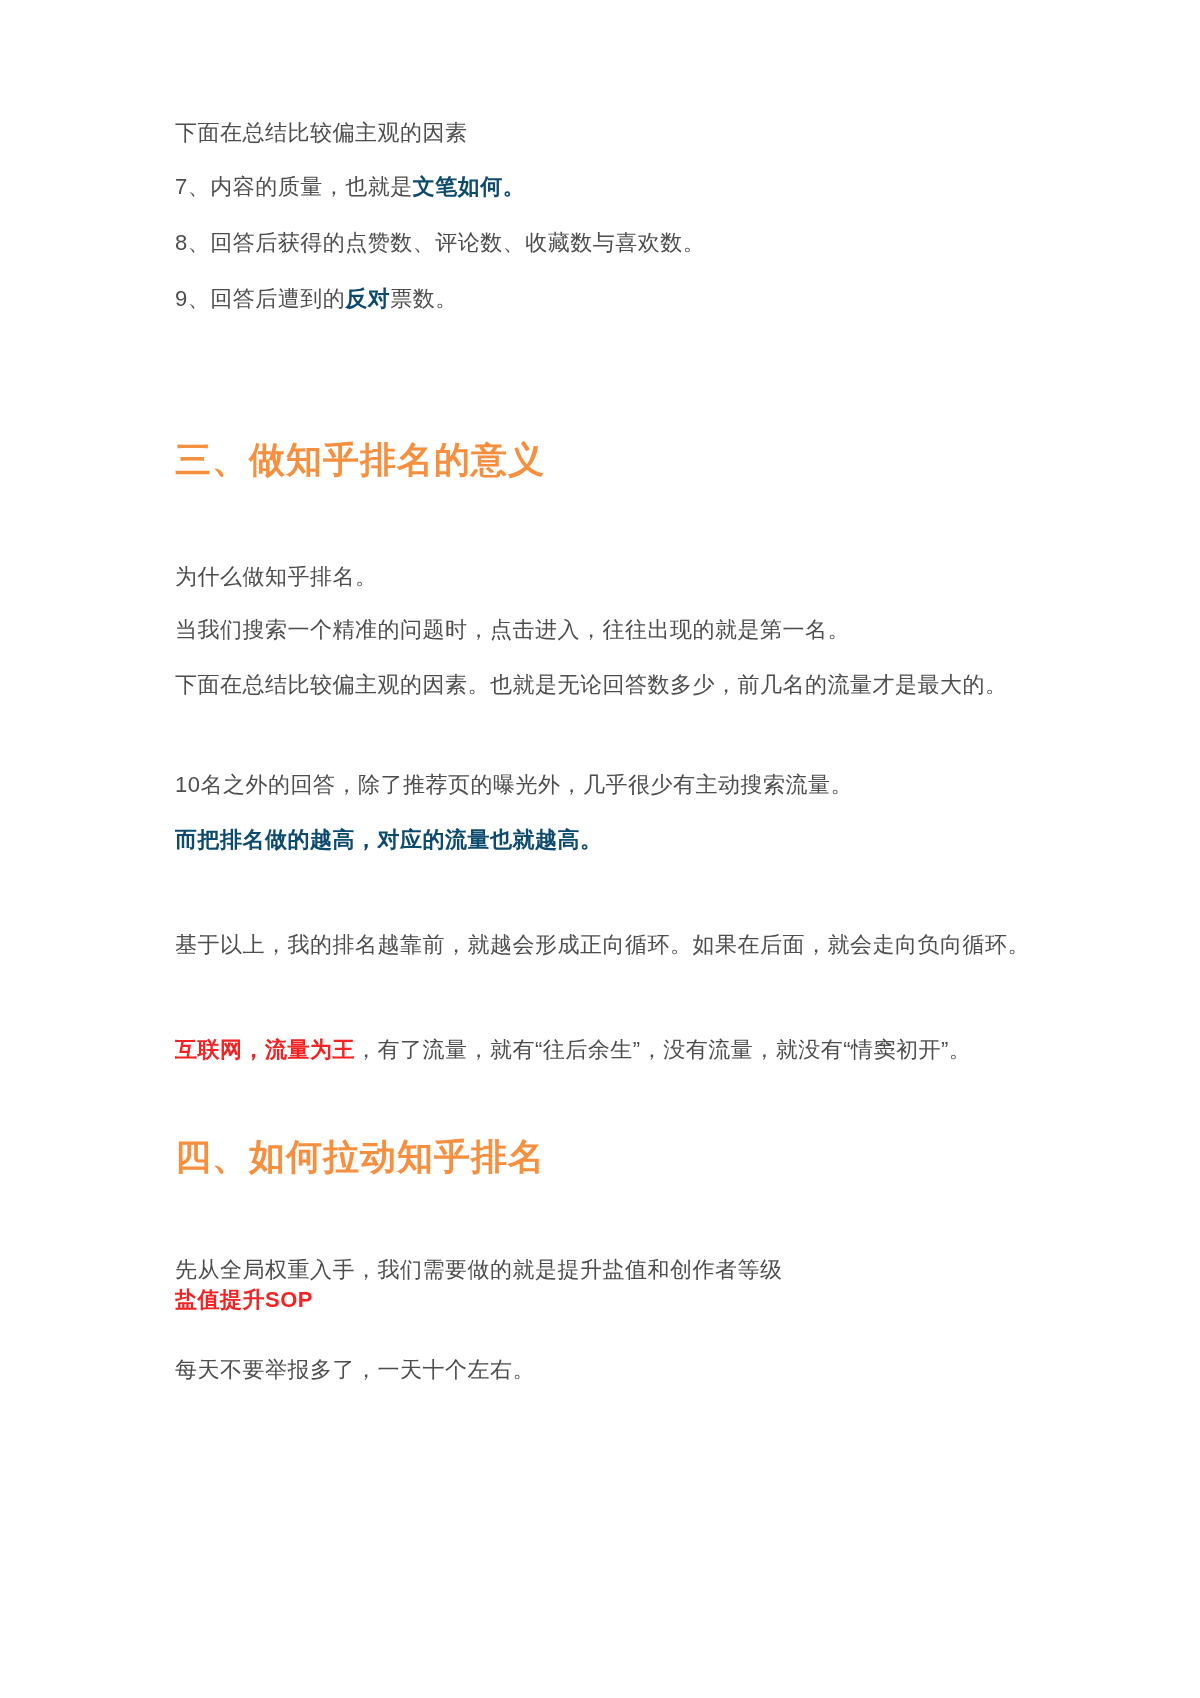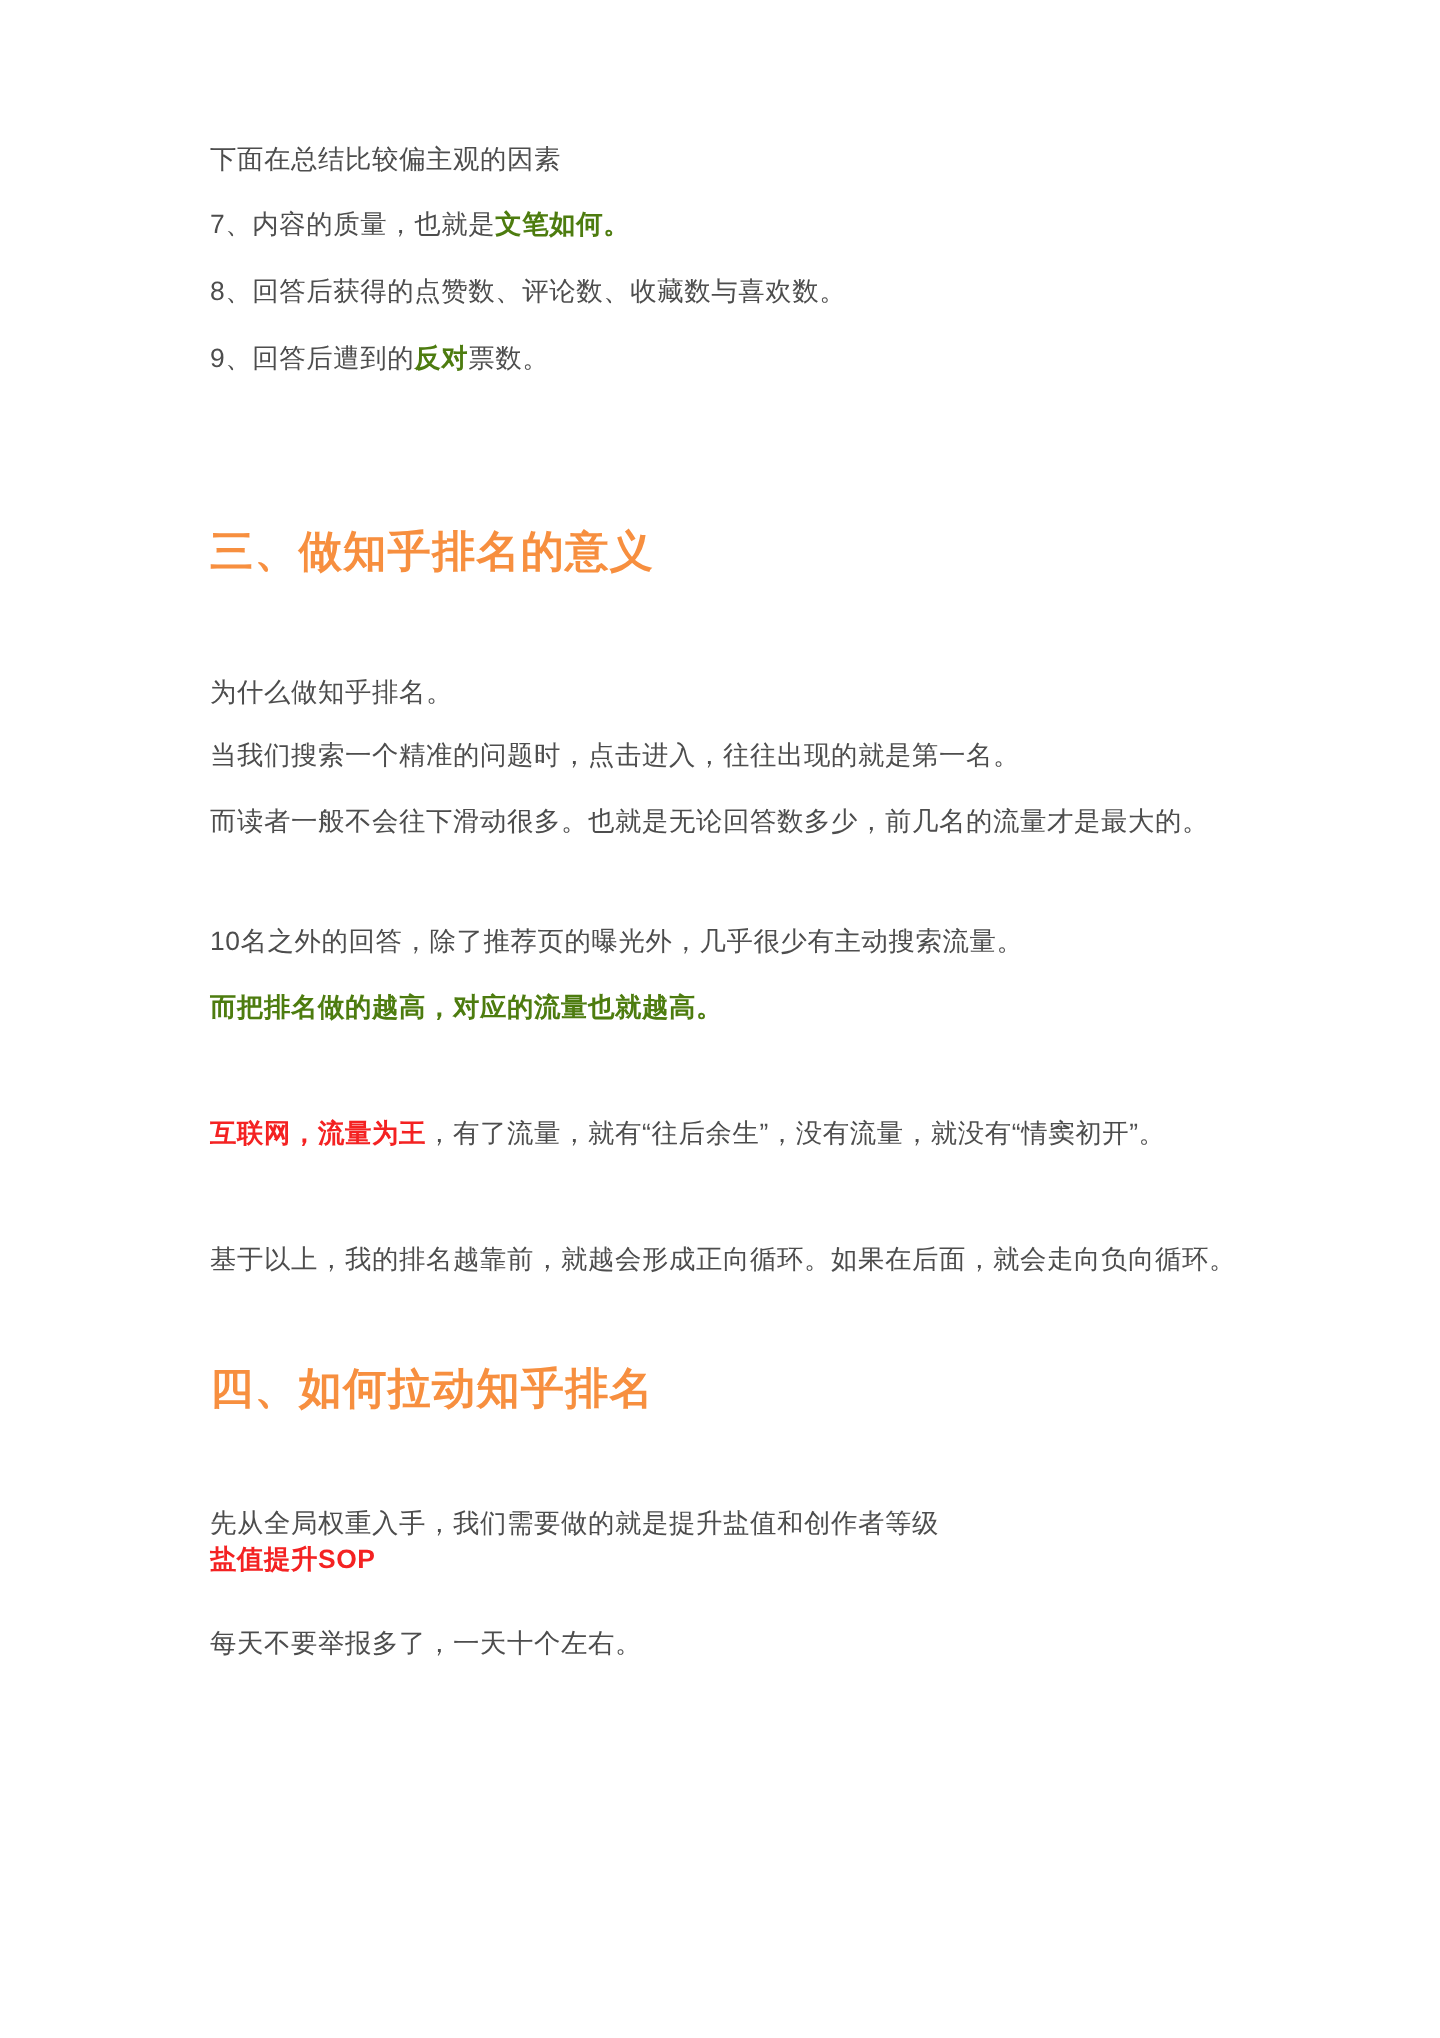--- a/index.html
+++ b/index.html
@@ -27,21 +27,21 @@
     letter-spacing: 0.5px;
   }
   .h2 {
     font-size: 36px;
     line-height: 34px;
     font-weight: bold;
     color: #f78f3f;
     letter-spacing: 1px;
   }
   .run-normal { font-weight: normal; }
-  .run-bold   { font-weight: bold; color: #4d7c0f; }
+  .run-bold   { font-weight: bold; color: #0c4a6e; }
   .run-redbold { font-weight: bold; color: #f42222; }
 
   
   .b0  { margin-top: 0; }
   .b1  { margin-top: 24px; }
   .b2  { margin-top: 26px; }
   .b3  { margin-top: 26px; }
   .b4  { margin-top: 129px; }
   .b5  { margin-top: 85px; }
   .b6  { margin-top: 23px; }
@@ -81,37 +81,37 @@
 
   <div class="p b5">
     <span class="run-normal">为什么做知乎排名。</span>
   </div>
 
   <div class="p b6">
     <span class="run-normal">当我们搜索一个精准的问题时，点击进入，往往出现的就是第一名。</span>
   </div>
 
   <div class="p b7">
-    <span class="run-normal">而读者一般不会往下滑动很多。也就是无论回答数多少，前几名的流量才是最大的。</span>
+    <span class="run-normal">下面在总结比较偏主观的因素。也就是无论回答数多少，前几名的流量才是最大的。</span>
   </div>
 
   <div class="p b8">
     <span class="run-normal">10名之外的回答，除了推荐页的曝光外，几乎很少有主动搜索流量。</span>
   </div>
 
   <div class="p b9">
     <span class="run-bold">而把排名做的越高，对应的流量也就越高。</span>
   </div>
 
+  <div class="p b11">
+    <span class="run-normal">基于以上，我的排名越靠前，就越会形成正向循环。如果在后面，就会走向负向循环。</span>
+  </div>
+
   <div class="p b10">
     <span class="run-redbold">互联网，流量为王</span><span class="run-normal">，有了流量，就有“往后余生”，没有流量，就没有“情窦初开”。</span>
-  </div>
-
-  <div class="p b11">
-    <span class="run-normal">基于以上，我的排名越靠前，就越会形成正向循环。如果在后面，就会走向负向循环。</span>
   </div>
 
   <div class="h2 b12">四、如何拉动知乎排名</div>
 
   <div class="p b13">
     <span class="run-normal">先从全局权重入手，我们需要做的就是提升盐值和创作者等级</span>
   </div>
 
   <div class="p b14">
     <span class="run-redbold">盐值提升SOP</span>

